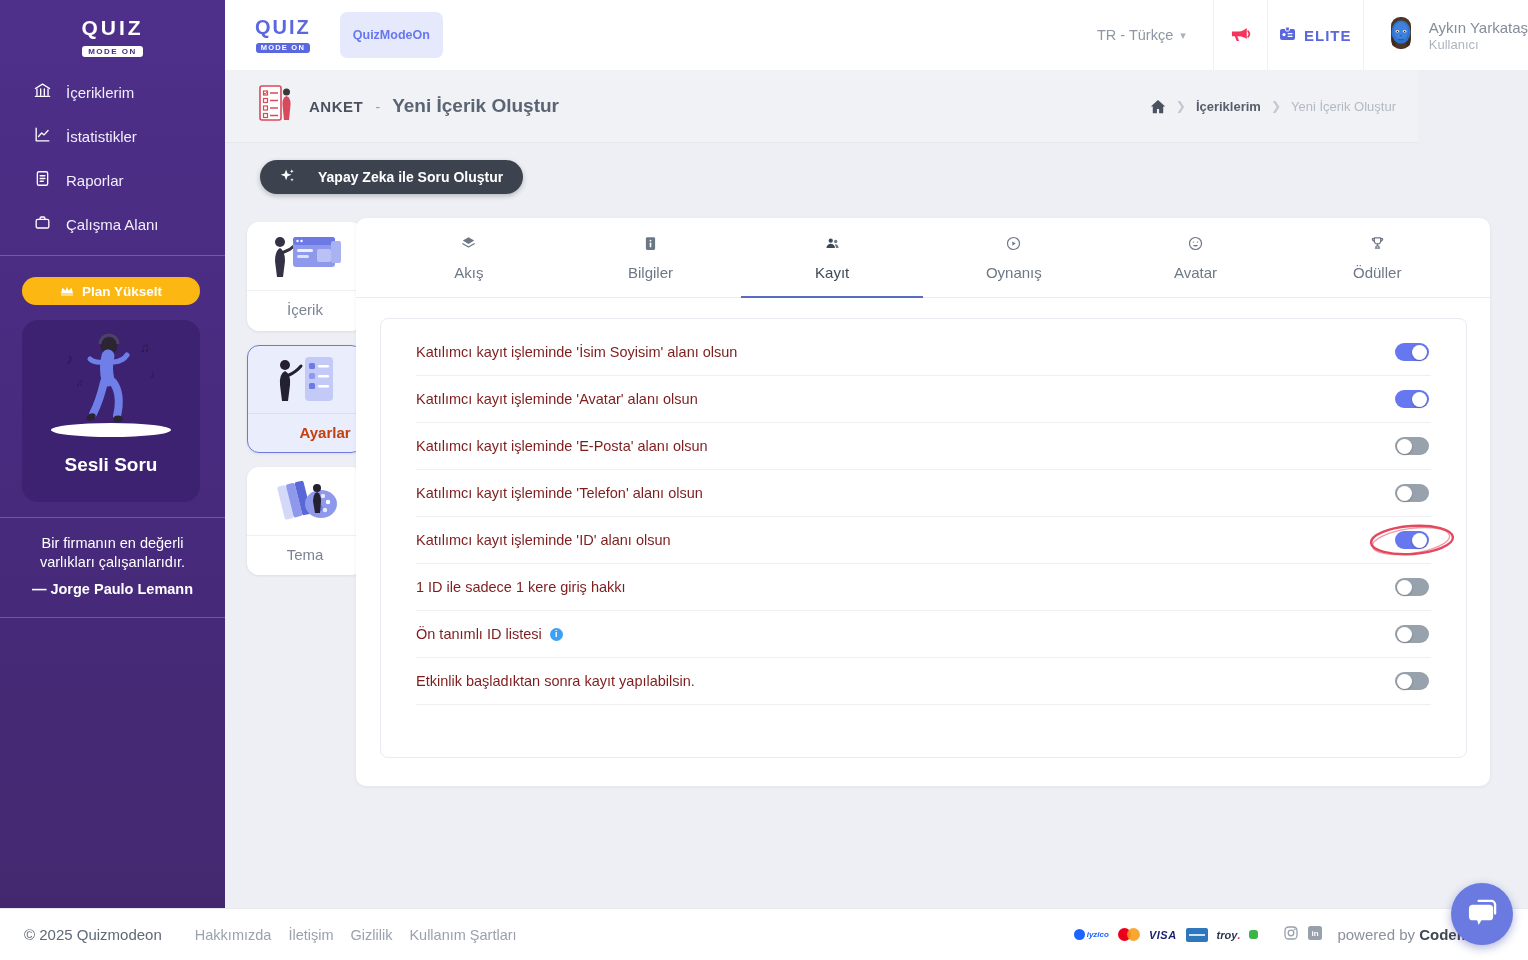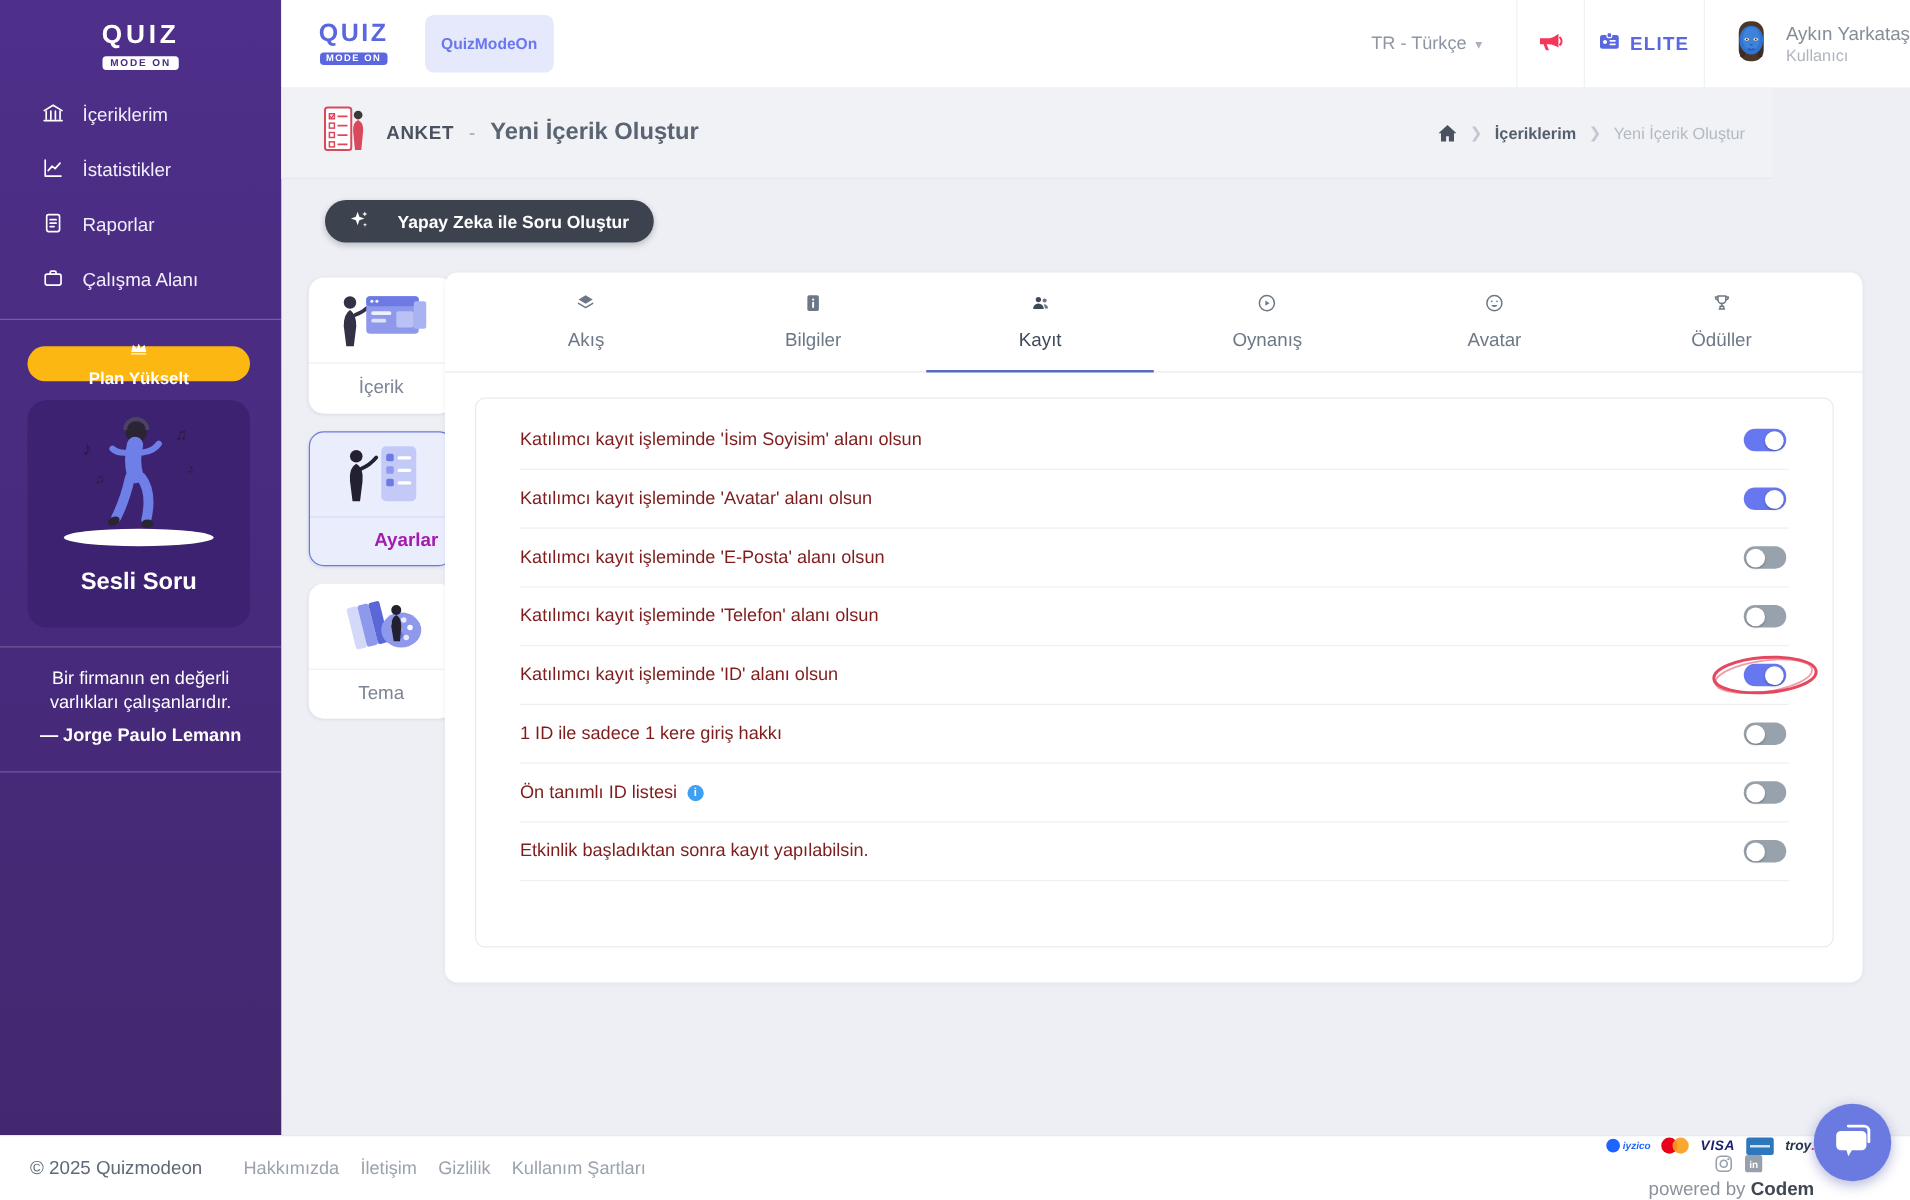--- a/index.html
+++ b/index.html
@@ -14,21 +14,21 @@
   .logo-badge { display:inline-block; margin-top:2px; background:#fff; color:#4a2b80;
     font-size:8px; font-weight:bold; letter-spacing:1.5px; padding:1px 6px; border-radius:3px; }
   .side-menu { margin-top:12px; }
   .side-item { display:flex; align-items:center; gap:14px; height:44px; padding-left:33px;
     font-size:15px; color:#f2eefb; cursor:pointer; }
   .side-item svg { width:19px; height:19px; flex:0 0 auto; }
   .side-divider { border-top:1px solid rgba(255,255,255,.22); margin-top:9px; }
   .upgrade-btn { position:absolute; left:22px; top:277px; width:178px; height:28px;
     background:#fcb713; border:none; border-radius:14px; color:#fff; font-weight:bold;
     font-size:13.5px; display:flex; align-items:center; justify-content:center; gap:8px; cursor:pointer;
-    font-family:inherit;flex-direction:column; }
+    font-family:inherit; }
   .promo-card { position:absolute; left:22px; top:320px; width:178px; height:182px;
     background:#3c2270; border-radius:16px; cursor:pointer; }
   .promo-title { text-align:center; font-size:19px; font-weight:bold; margin-top:2px; }
   .quote-sec { position:absolute; top:517px; left:0; width:225px; height:101px;
     border-top:1px solid rgba(255,255,255,.22); border-bottom:1px solid rgba(255,255,255,.22);
     padding:16px 18px 0; text-align:center; }
   .quote-text { font-size:14.5px; line-height:1.32; }
   .quote-author { margin-top:9px; font-weight:bold; font-size:14.5px; }
 
   
@@ -78,21 +78,21 @@
 
   
   .side-card { position:absolute; left:247px; width:116px; background:#fff; border-radius:12px;
     box-shadow:0 1px 3px rgba(25,30,60,.08); overflow:hidden; text-align:center; cursor:pointer; }
   .side-card .art { height:69px; display:flex; align-items:center; justify-content:center;
     border-bottom:1px solid #eef0f4; }
   .side-card .lbl { line-height:38px; font-size:15px; color:#7b8494; }
   #card-icerik { top:222px; height:109px; }
   #card-ayarlar { top:345px; height:108px; background:#eaedfc; border:1.6px solid #6c7ae0; }
   #card-ayarlar .art { border-bottom:1px solid #d9ddf6; height:68px; }
-  #card-ayarlar .lbl { color:#a21caf; font-weight:bold;padding-left:40px; }
+  #card-ayarlar .lbl { color:#c2410c; font-weight:bold;padding-left:40px; }
   #card-tema { top:467px; height:108px; }
 
   
   .main-card { position:absolute; left:356px; top:218px; width:1134px; height:568px; background:#fff;
     border-radius:10px; box-shadow:0 1px 4px rgba(25,30,60,.06); }
   .tabbar { display:flex; height:80px; border-bottom:1px solid #e9ebf1; padding:0 22px; }
   .tab { flex:1; display:flex; flex-direction:column; align-items:center; justify-content:center;
     gap:9px; color:#6d7887; font-size:15px; position:relative; cursor:pointer; }
   .tab svg { width:17px; height:17px; }
   .tab.active { color:#3f4a58; }
@@ -115,21 +115,21 @@
   .tg-wrap { position:relative; margin-left:auto; margin-right:2px; }
   .tg-wrap .tg { margin:0; }
   .annot { position:absolute; left:-28px; top:-10px; width:90px; height:38px; pointer-events:none; }
 
   
   .footer { position:absolute; left:0; top:908px; width:1528px; height:52px; background:#fff;
     border-top:1px solid #e8eaee; display:flex; align-items:center; }
   .copyright { margin-left:24px; font-size:15px; color:#5f6977; }
   .f-links { margin-left:33px; display:flex; gap:17px; font-size:14.5px; color:#9aa2ae; }
   .f-links span { cursor:pointer; }
-  .f-right { margin-left:auto; display:flex; align-items:center; padding-right:58px;flex-direction:column; }
+  .f-right { margin-left:auto; display:flex; align-items:center; padding-right:58px; }
   .pay-icons { display:flex; align-items:center; gap:9px; }
   .iyzico { display:flex; align-items:center; gap:2px; }
   .iyzico .blob { width:11px; height:11px; border-radius:50%; background:#1e64ff; }
   .iyzico .txt { font-size:8px; font-weight:bold; color:#1e64ff; font-style:italic; }
   .mc { position:relative; width:22px; height:13px; }
   .mc i { position:absolute; top:0; width:13px; height:13px; border-radius:50%; }
   .mc .c1 { left:0; background:#eb001b; }
   .mc .c2 { right:0; background:#f79e1b; opacity:.9; }
   .visa { font-size:11px; font-weight:800; font-style:italic; color:#1a1f71; letter-spacing:.5px; }
   .amex { width:22px; height:14px; background:#2e77bc; border-radius:2px; position:relative; }

